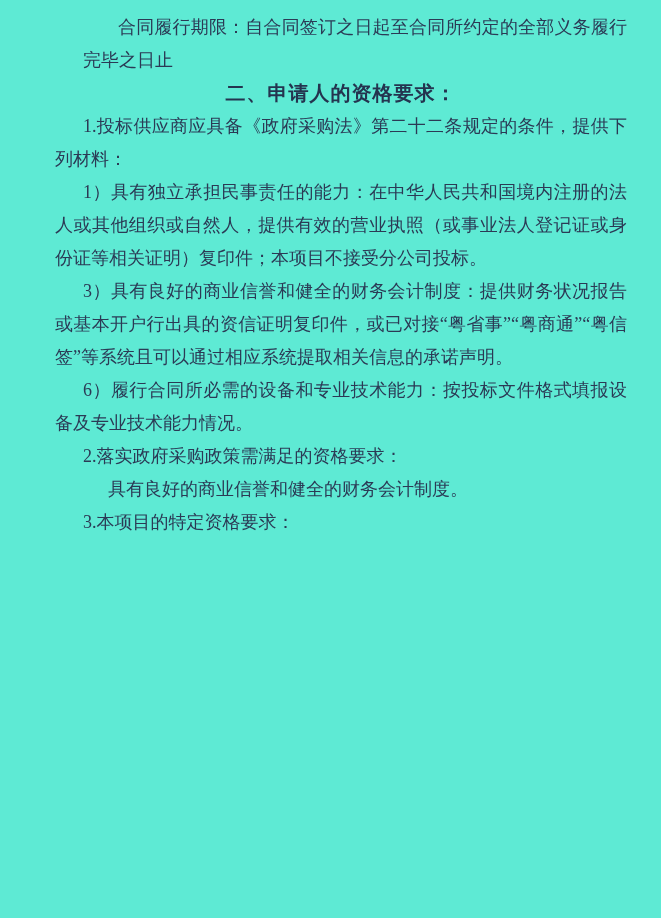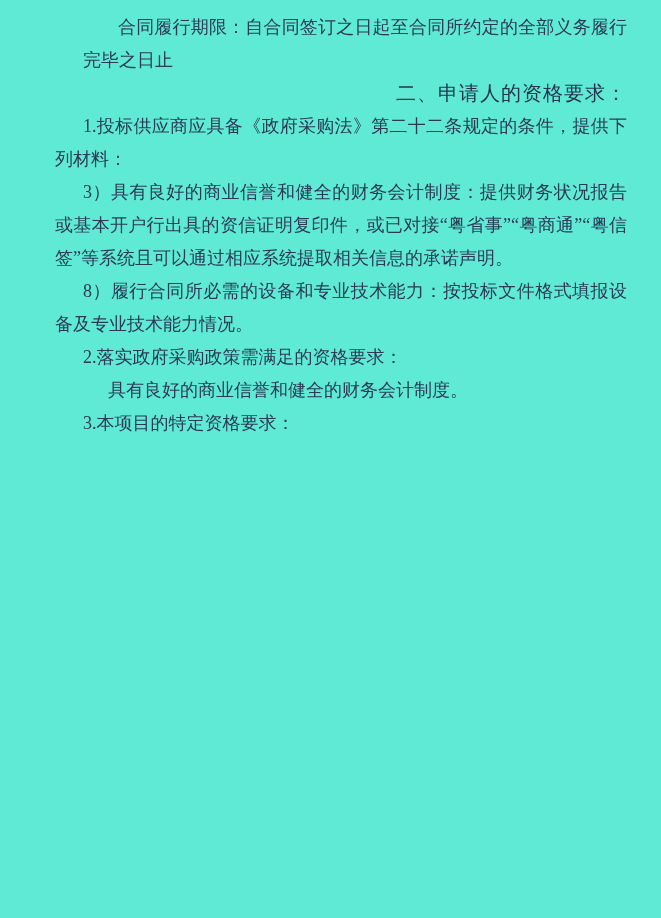--- a/index.html
+++ b/index.html
@@ -35,43 +35,44 @@
     text-indent: 28px;
   }
   
   .indent2 {
     text-indent: 53px;
   }
   .section-heading {
     margin: 0;
     padding: 0;
     font-size: 20px;
-    font-weight: normal;
+    font-weight: bold;
     line-height: 33px;
     letter-spacing: 1px;
-    text-align: right;
+    text-align: center;
     color: #24344f;
   }
 </style>
 </head>
 <body>
 
 <div class="page">
 
   <p class="para contract-line">合同履行期限：自合同签订之日起至合同所约定的全部义务履行完毕之日止</p>
 
   <h2 class="section-heading">二、申请人的资格要求：</h2>
 
   <p class="para indent1">1.投标供应商应具备《政府采购法》第二十二条规定的条件，提供下列材料：</p>
 
+  <p class="para indent1">1）具有独立承担民事责任的能力：在中华人民共和国境内注册的法人或其他组织或自然人，提供有效的营业执照（或事业法人登记证或身份证等相关证明）复印件；本项目不接受分公司投标。</p>
 
 
   <p class="para indent1">3）具有良好的商业信誉和健全的财务会计制度：提供财务状况报告或基本开户行出具的资信证明复印件，或已对接“粤省事”“粤商通”“粤信签”等系统且可以通过相应系统提取相关信息的承诺声明。</p>
 
-  <p class="para indent1">8）履行合同所必需的设备和专业技术能力：按投标文件格式填报设备及专业技术能力情况。</p>
+  <p class="para indent1">6）履行合同所必需的设备和专业技术能力：按投标文件格式填报设备及专业技术能力情况。</p>
 
 
   <p class="para indent1">2.落实政府采购政策需满足的资格要求：</p>
 
 
   <p class="para indent2">具有良好的商业信誉和健全的财务会计制度。</p>
 
   <p class="para indent1">3.本项目的特定资格要求：</p>
 
 </div>

